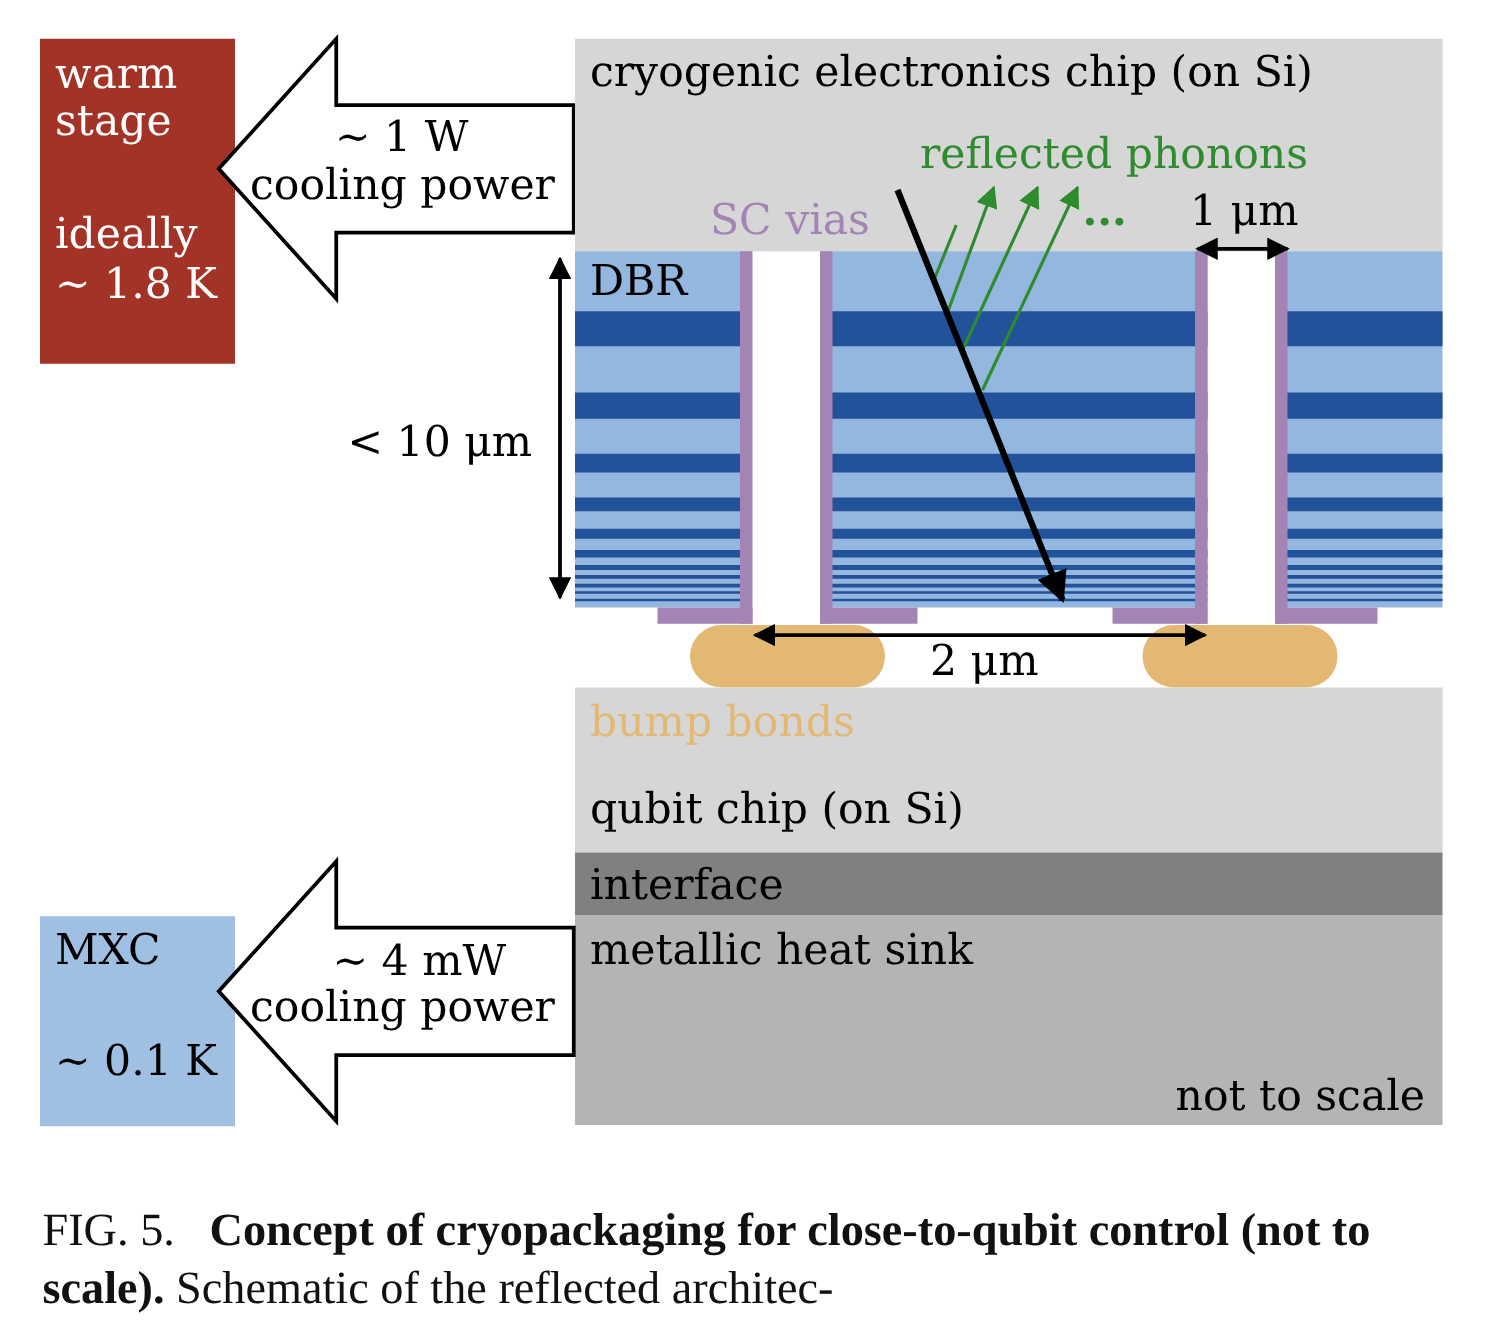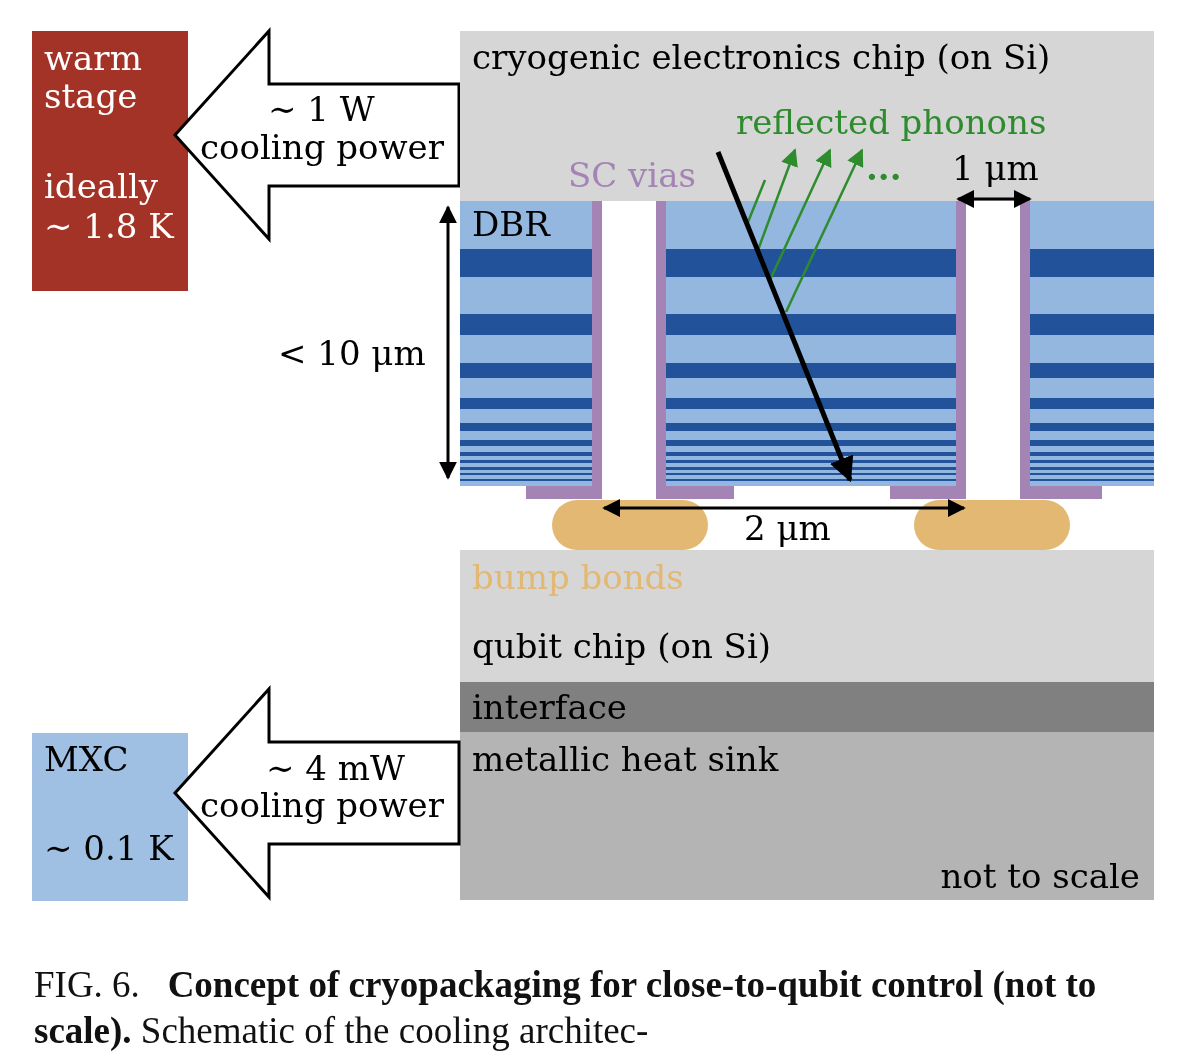--- a/index.html
+++ b/index.html
@@ -103,16 +103,16 @@
   <rect x="32" y="733" width="156" height="168" fill="#9fc0e2"></rect>
   <text x="44" y="771" font-size="34">MXC</text>
   <text x="44" y="860" font-size="34">∼ 0.1 K</text>
 
   <path d="M459,742 L269,742 L269,689 L175,793 L269,897 L269,844 L459,844 Z" fill="#fff" stroke="#000" stroke-width="3"></path>
   <text x="266" y="780" font-size="34">∼ 4 mW</text>
   <text x="200" y="817" font-size="34">cooling power</text>
 </svg>
 
 <div class="caption" style="top:962px">
-  <span>FIG. 6.</span>&nbsp;&nbsp;
+  <span>FIG. 5.</span>&nbsp;&nbsp;
   <b>Concept of cryopackaging for close-to-qubit control (not to scale).</b>
-  <span>Schematic of the cooling architec-</span>
+  <span>Schematic of the reflected architec-</span>
 </div>
 
 </body></html>

